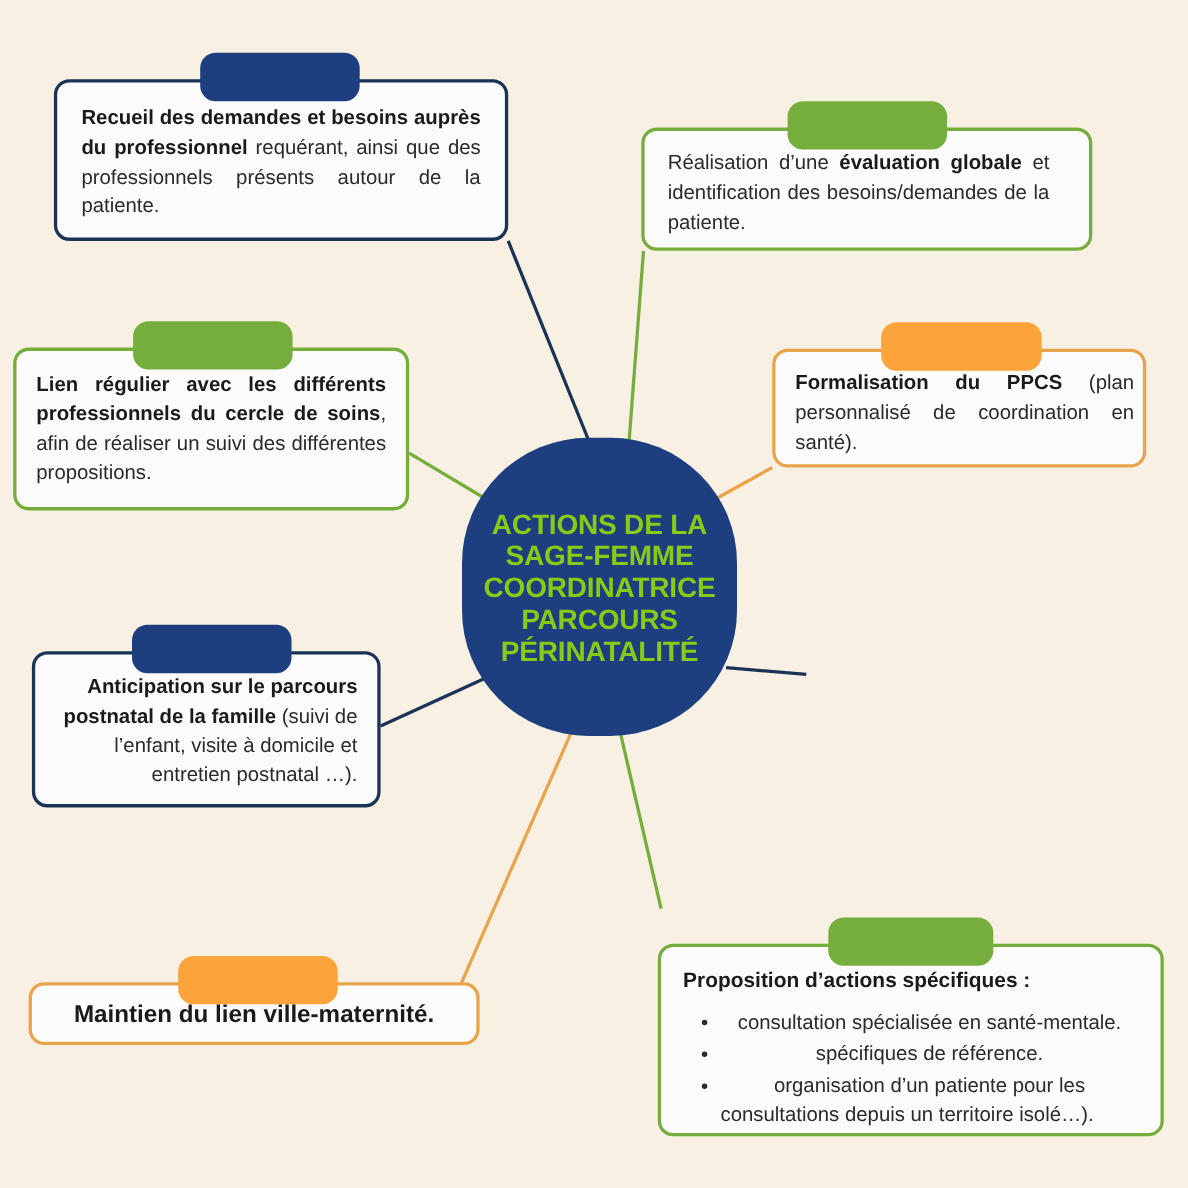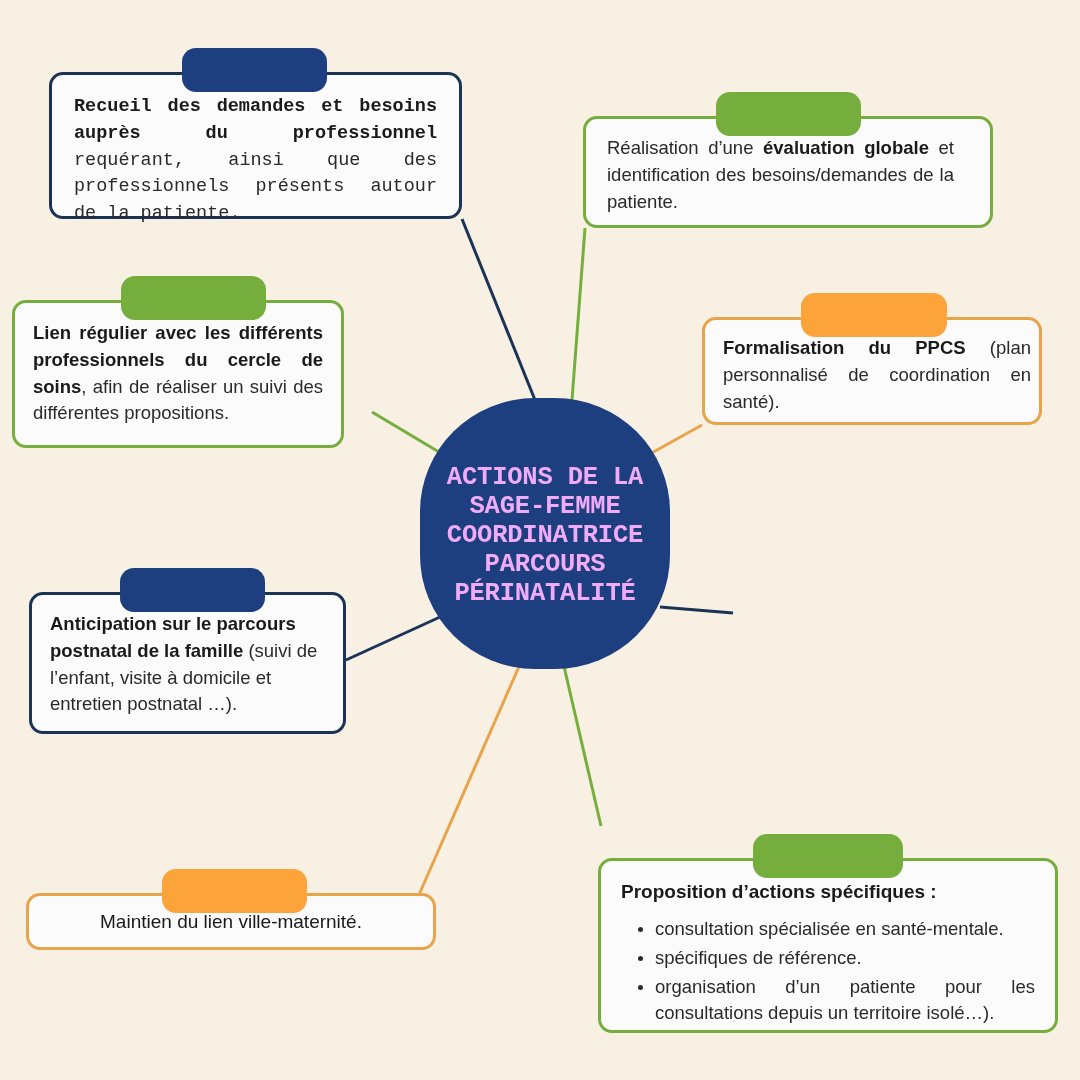--- a/index.html
+++ b/index.html
@@ -40,29 +40,28 @@
     width: 250px;
     height: 271px;
     background: #1d3f7f;
     border-radius: 46% 46% 46% 46% / 42% 42% 42% 42%;
     z-index: 3;
     display: flex;
     align-items: center;
     justify-content: center;
   }
   #hub .hub-text {
-    color: #f0abfc;
+    color: #84cc16;
     font-weight: bold;
     font-size: 25.5px;
     line-height: 1.14;
     text-align: center;
     letter-spacing: -0.2px;
     white-space: pre-line;
     padding-top: 4px;
-    font-family: Liberation Mono, monospace;
   }
 
   
   .card {
     position: absolute;
     background: #fbfbfc;
     border-style: solid;
     border-width: 3px;
     border-radius: 14px;
     z-index: 2;
@@ -90,63 +89,63 @@
   .t-orange { border-color: #e8a44a; }
   .t-orange > .tab { background: #fca339; }
 
   b, .bold { font-weight: bold; color: #1a1a1a; }
 
   .justify { text-align: justify; text-align-last: left; }
 
   
   
   #card-recueil { left: 49px;  top: 72px;  width: 413px; height: 147px; }
-  #card-recueil .card-body { padding: 19px 22px 14px 22px; font-family: Liberation Mono, monospace; }
+  #card-recueil .card-body { padding: 19px 22px 14px 22px; }
   #card-recueil > .tab { left: 130px; width: 145px; }
 
   
   #card-evaluation { left: 583px; top: 116px; width: 410px; height: 112px; }
   #card-evaluation .card-body { padding: 16px 36px 12px 21px; }
   #card-evaluation > .tab { left: 130px; width: 145px; }
 
   
-  #card-lien { left: 12px; top: 300px; width: 332px; height: 148px; }
+  #card-lien { left: 12px; top: 316px; width: 360px; height: 148px; }
   #card-lien .card-body { padding: 17px 18px 12px 18px; }
   #card-lien > .tab { left: 106px; width: 145px; }
 
   
   #card-ppcs { left: 702px; top: 317px; width: 340px; height: 108px; }
   #card-ppcs .card-body { padding: 15px 8px 12px 18px; }
   #card-ppcs > .tab { left: 96px; width: 146px; }
 
   
   #card-accompagnement { left: 733px; top: 551px; width: 307px; height: 134px; }
   #card-accompagnement .card-body { padding: 15px 16px 12px 16px; }
   #card-accompagnement > .tab { left: 84px; width: 145px; }
 
   
   #card-anticipation { left: 29px; top: 592px; width: 317px; height: 142px; }
-  #card-anticipation .card-body { padding: 16px 18px 26px 18px; }
+  #card-anticipation .card-body { padding: 16px 18px 26px 18px; text-align: right; }
   #card-anticipation > .tab { left: 88px; width: 145px; }
 
   
   #card-proposition { left: 598px; top: 858px; width: 460px; height: 175px; }
   #card-proposition .card-body { padding: 17px 20px 12px 20px; }
   #card-proposition > .tab { left: 152px; width: 150px; }
   #card-proposition .heading { font-weight: bold; font-size: 19px; color: #1a1a1a; }
   #card-proposition ul { margin: 10px 0 0 0; padding-left: 34px; }
-  #card-proposition li { margin-bottom: 3px; font-size: 18.5px; line-height: 1.42; }
+  #card-proposition li { margin-bottom: 3px; font-size: 18.5px; line-height: 1.42; text-align: center; }
   #card-proposition li::marker { font-size: 17px; }
 
   
   #card-maintien { left: 26px; top: 893px; width: 410px; height: 57px; }
   #card-maintien .card-body {
     padding: 0; height: 100%;
     display: flex; align-items: center; justify-content: center;
-    font-weight: normal; font-size: 19px; color: #1a1a1a; text-align: center;
+    font-weight: bold; font-size: 22px; color: #1a1a1a; text-align: center;
   }
   #card-maintien > .tab { left: 133px; width: 145px; }
 </style>
 </head>
 <body>
 
 <div id="stage">
 
   <svg id="connectors" viewBox="0 0 1080 1080" width="1080" height="1080">
 

